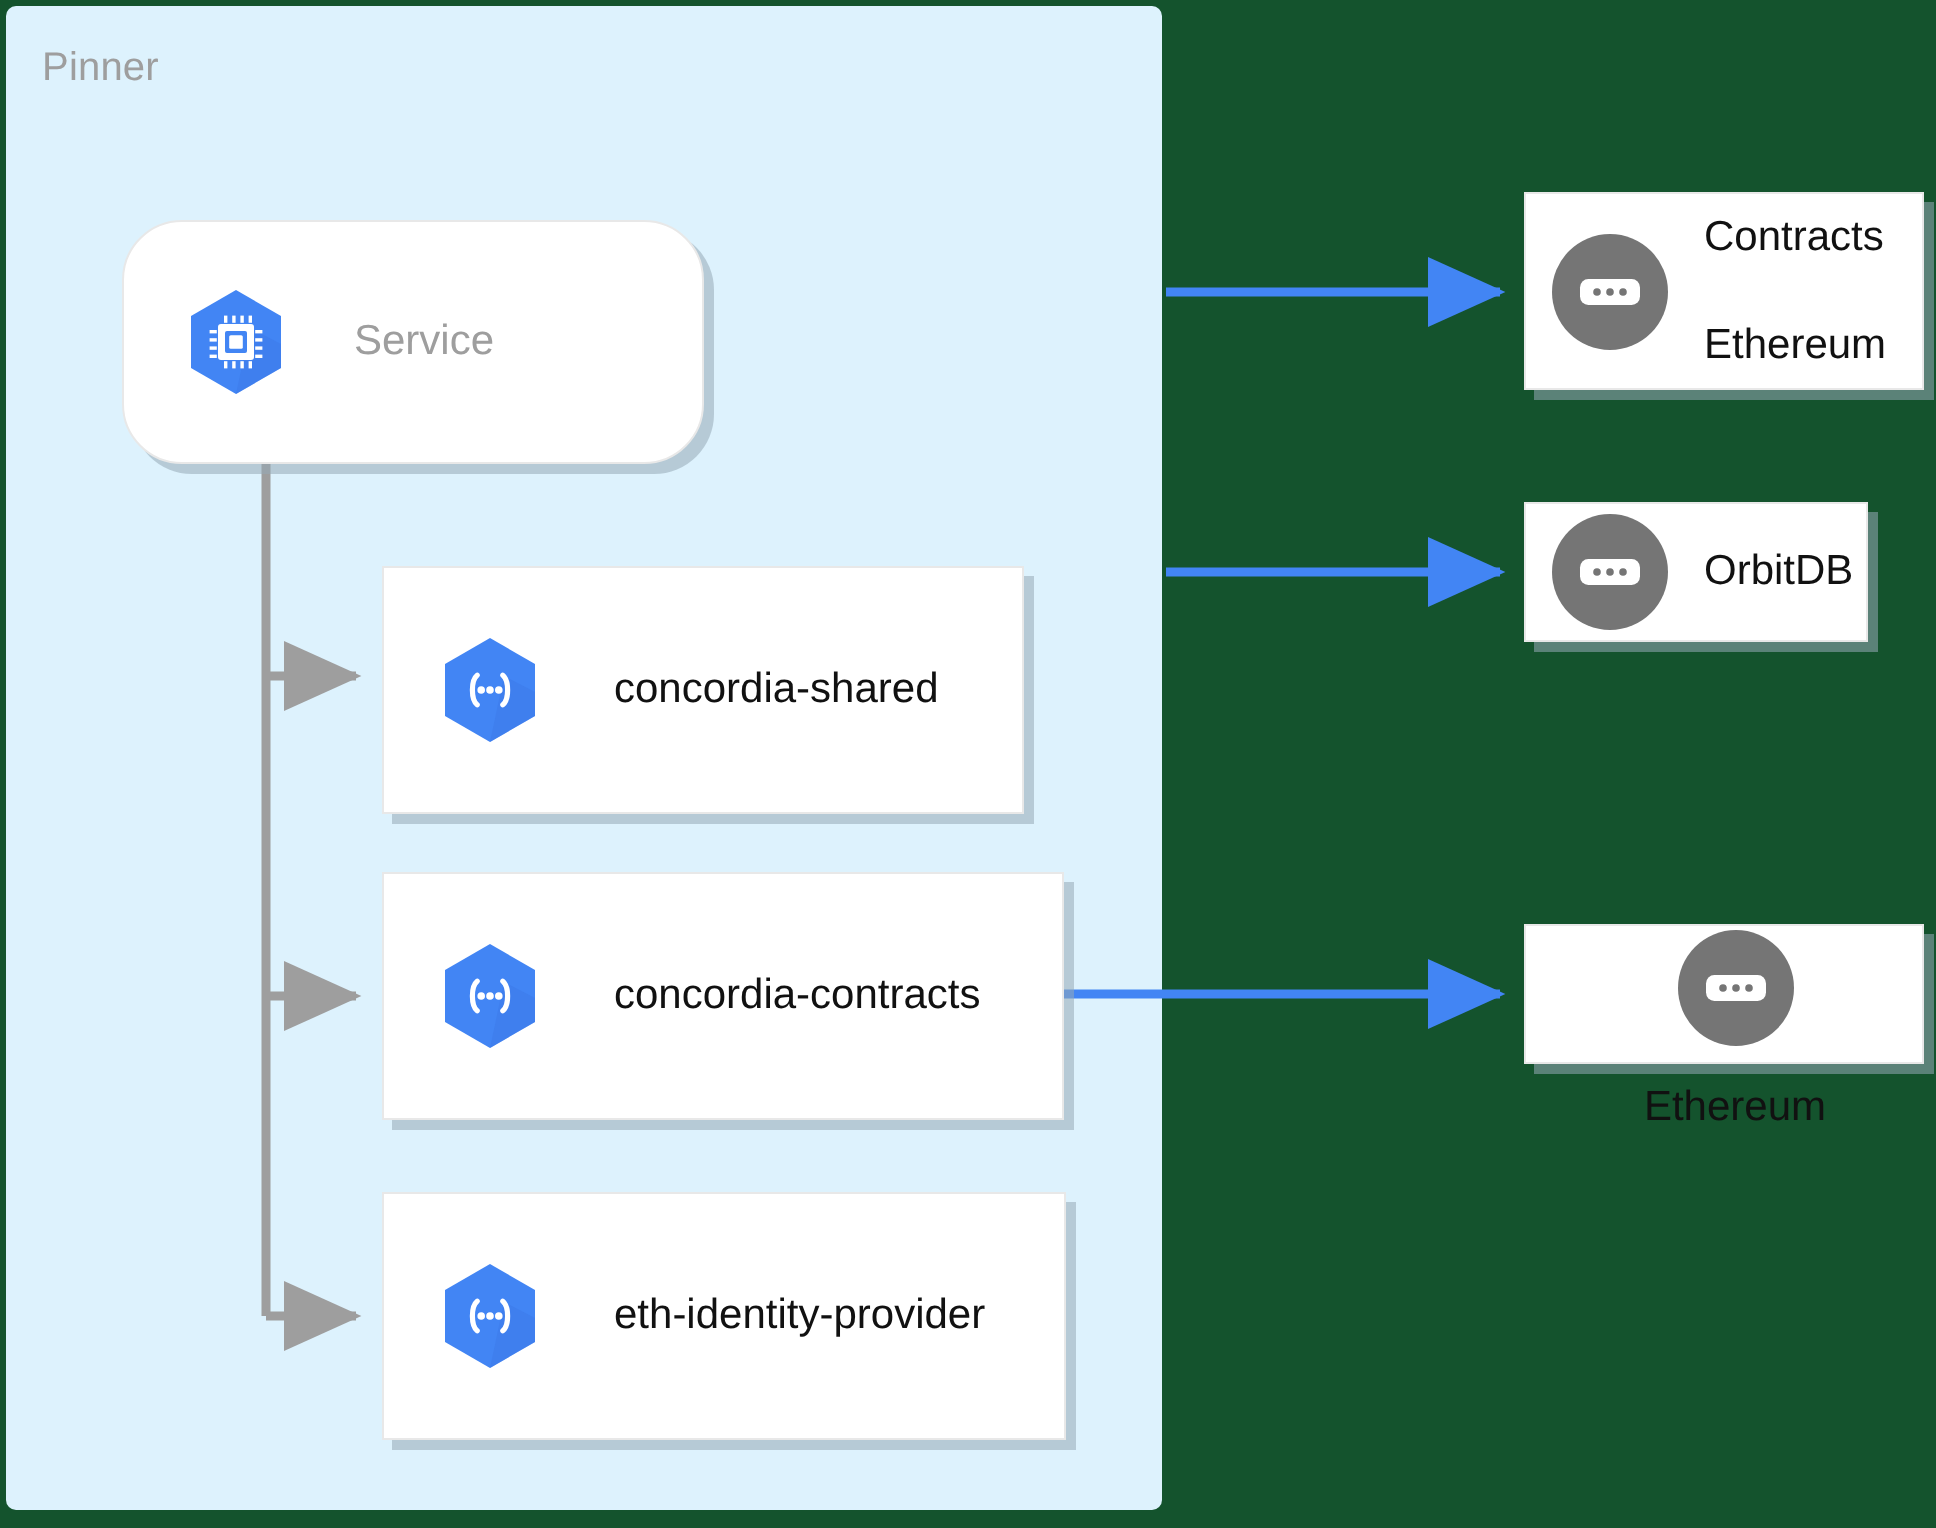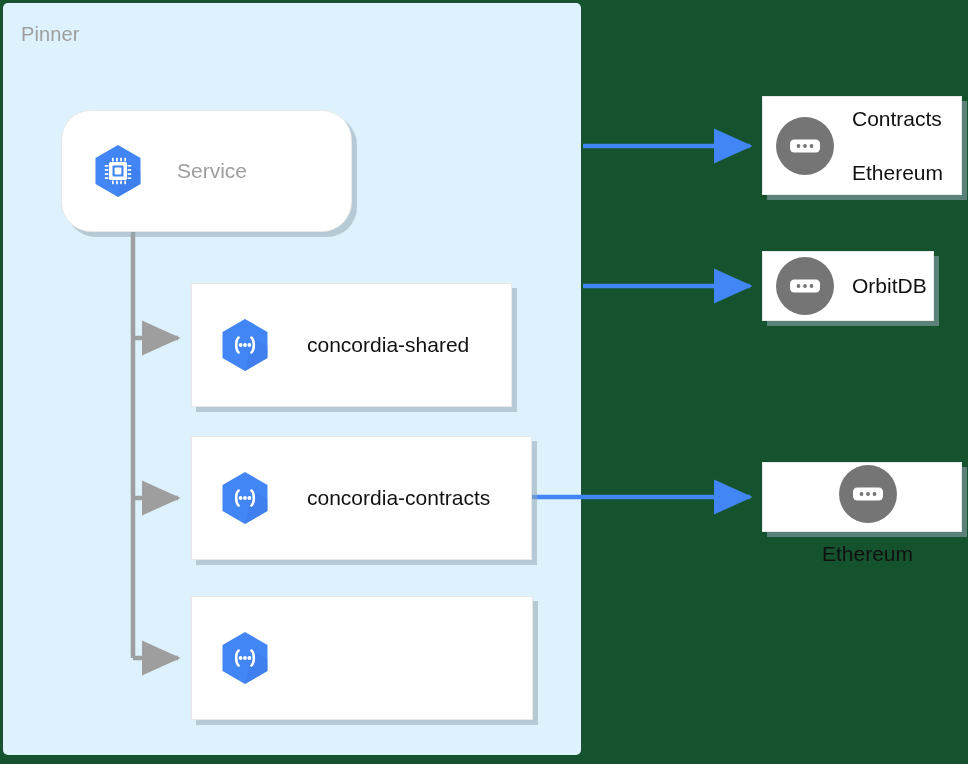--- a/index.html
+++ b/index.html
@@ -201,20 +201,21 @@
           <path d="M22.6,21.6 C19.4,24.2 19.4,33.8 22.6,36.4"></path>
           <path d="M35.4,21.6 C38.6,24.2 38.6,33.8 35.4,36.4"></path>
         </g>
         <g fill="#ffffff">
           <circle cx="24.6" cy="29" r="1.9"></circle>
           <circle cx="29" cy="29" r="1.9"></circle>
           <circle cx="33.4" cy="29" r="1.9"></circle>
         </g>
       </svg>
     </span>
+    <span class="node-label">eth-identity-provider</span>
   </div>
 
   <div class="node" id="node-contracts-prov">
     <span class="circ-icon">
       <svg width="62" height="62" viewBox="0 0 62 62">
         <circle cx="31" cy="31" r="29" fill="#757575"></circle>
         <rect x="16" y="24.5" width="30" height="13" rx="4.2" fill="#ffffff"></rect>
         <g fill="#757575">
           <circle cx="24.5" cy="31" r="1.9"></circle>
           <circle cx="31" cy="31" r="1.9"></circle>

